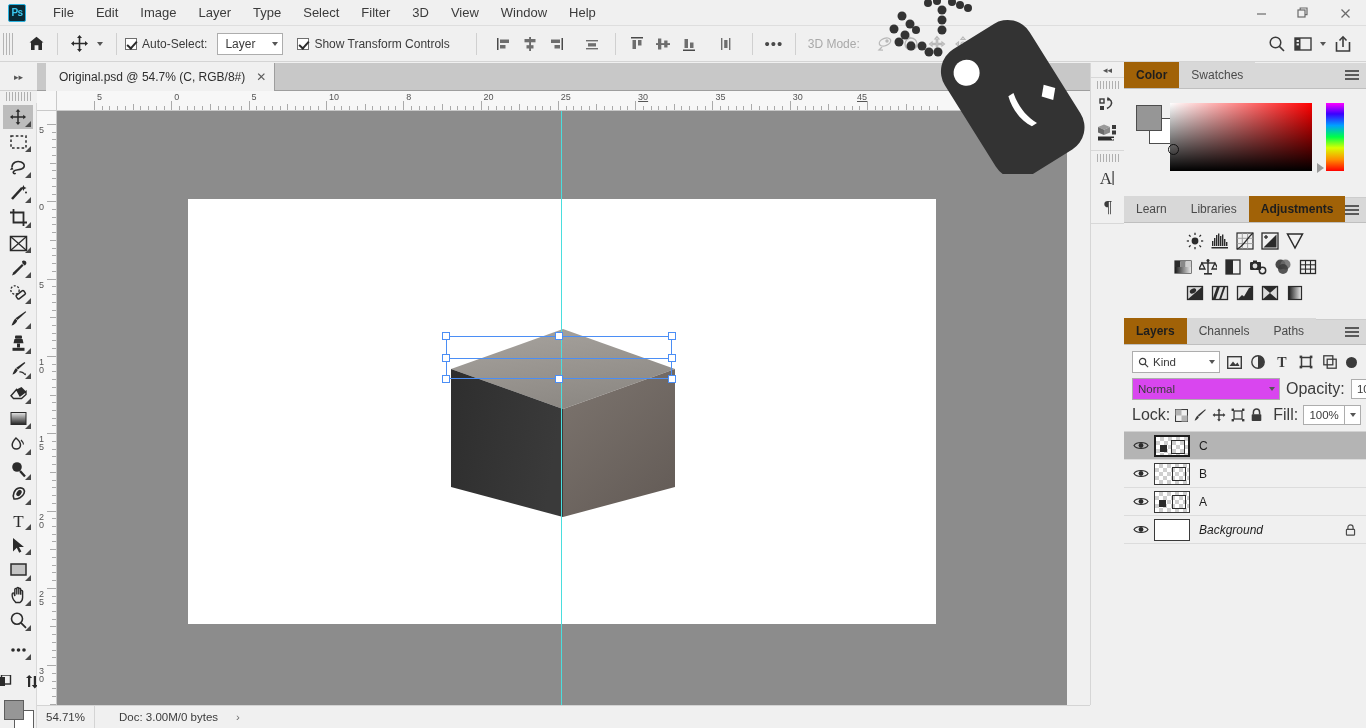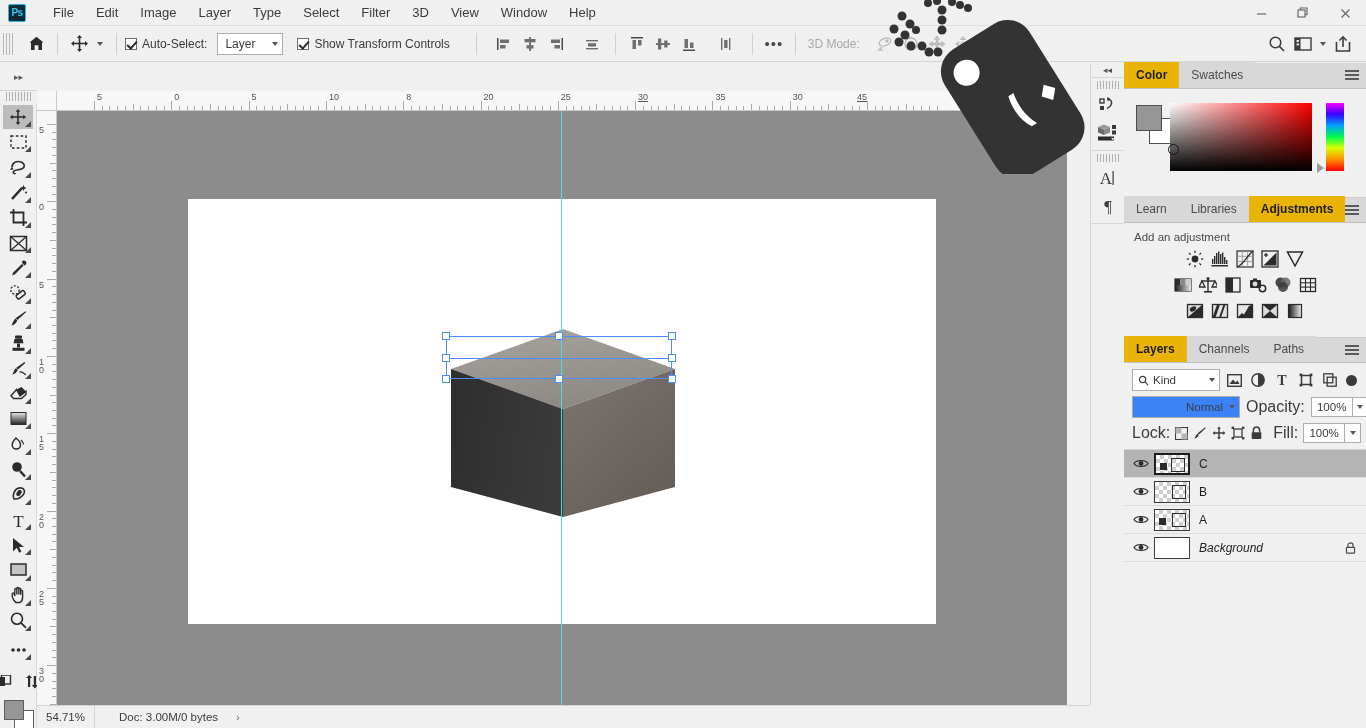--- a/index.html
+++ b/index.html
@@ -171,21 +171,21 @@
   
   .panels { position:absolute; left:1124px; top:63px; width:242px; height:665px; background:#f0f0f0; }
   .panel-tabs {
     display:flex; align-items:flex-end; height:26px; background:#d8d8d8;
     border-bottom:1px solid #bfbfbf; position:relative;
   }
   .ptab {
     height:26px; line-height:26px; padding:0 12px; font-size:12px; color:#4a4a4a;
     background:#d8d8d8;
   }
-  .ptab.active { background:#eab308; color:#1e1e1e; font-weight:bold; }
+  .ptab.active { background:#a16207; color:#1e1e1e; font-weight:bold; }
   .pmenu { position:absolute; right:7px; top:7px; width:14px; height:12px;
     background:repeating-linear-gradient(to bottom,#5a5a5a 0 2px,transparent 2px 4px); }
 
   .panel-body { background:#f0f0f0; position:relative; }
 
   
   .colorpanel { height:108px; position:relative; }
   .cp-sw { position:absolute; left:12px; top:16px; width:36px; height:36px; }
   .cp-fore { position:absolute; left:0; top:0; width:26px; height:26px; background:#969696; border:1px solid #4d4d4d; }
   .cp-back { position:absolute; left:13px; top:13px; width:26px; height:26px; background:#fff; border:1px solid #4d4d4d; }
@@ -212,22 +212,22 @@
   
   .lay-filter { display:flex; align-items:center; padding:6px 8px 5px 8px; gap:4px; }
   .kind-box {
     flex:none; width:88px; height:22px; border:1px solid #adadad; background:#fff;
     display:flex; align-items:center; padding:0 4px 0 5px; font-size:11.5px; justify-content:space-between;
   }
   .filt-ic { width:20px; height:20px; display:flex; align-items:center; justify-content:center; color:#3b3b3b; }
   .tgl-dot { width:11px; height:11px; border-radius:50%; background:#3b3b3b; margin-left:2px; }
   .lay-blend { display:flex; align-items:center; padding:0 8px 5px 8px; gap:6px; }
   .blend-box {
-    flex:none; width:108px; height:22px; border:1px solid #adadad; background:#3b82f6;
-    display:flex; align-items:center; padding:0 4px 0 5px; font-size:11.5px; justify-content:flex-end;
+    flex:none; width:148px; height:22px; border:1px solid #adadad; background:#d946ef;
+    display:flex; align-items:center; padding:0 4px 0 5px; font-size:11.5px; justify-content:space-between;
   }
   .op-lbl { font-size:16px; color:#3b3b3b; }
   .op-val {
     width:42px; height:20px; border:1px solid #adadad; background:#fff; font-size:11.5px;
     display:flex; align-items:center; justify-content:center;
   }
   .op-caret { width:16px; height:20px; border:1px solid #adadad; border-left:none; background:#fff;
     display:flex; align-items:center; justify-content:center; }
   .lay-lock { display:flex; align-items:center; padding:0 8px 6px 8px; gap:5px; border-bottom:1px solid #d2d2d2;}
   .lock-ic { width:18px; height:18px; display:flex; align-items:center; justify-content:center; color:#3b3b3b; }
@@ -460,20 +460,26 @@
           <path d="M2.5 7 L2.5 16 L15.5 16 L15.5 7" fill="none" stroke="#3b3b3b" stroke-width="1.6"></path>
           <line x1="9" y1="2" x2="9" y2="12" stroke="#3b3b3b" stroke-width="1.6"></line>
           <path d="M5.5 5.5 L9 1.8 L12.5 5.5" fill="none" stroke="#3b3b3b" stroke-width="1.6"></path>
         </svg>
     </div>
   </div>
 
   <div class="leftcollapse">▸▸</div>
   <div class="toolgrip"></div>
 
+  <div class="tabbar">
+    <div class="doctab">
+      <span>Original.psd @ 54.7% (C, RGB/8#)</span>
+      <span class="tab-close">✕</span>
+    </div>
+  </div>
 
   <div class="toolbar">
     <div class="tool active">
       <svg width="18" height="18" viewBox="0 0 19 19">
           <path d="M9.5 1 L12 4 L10.3 4 L10.3 8.7 L15 8.7 L15 7 L18 9.5 L15 12 L15 10.3 L10.3 10.3 L10.3 15 L12 15 L9.5 18 L7 15 L8.7 15 L8.7 10.3 L4 10.3 L4 12 L1 9.5 L4 7 L4 8.7 L8.7 8.7 L8.7 4 L7 4 Z" fill="#2b2b2b"></path>
         </svg>
     </div>
     <div class="tool">
       <svg width="19" height="16" viewBox="0 0 19 16">
           <rect x="2" y="2" width="15" height="12" fill="none" stroke="#2b2b2b" stroke-width="1.5" stroke-dasharray="2.6 2.2"></rect>
@@ -937,21 +943,20 @@
       <div class="cp-huecursor"></div>
     </div>
 
     <div class="panel-tabs" style="border-top:1px solid #cdcdcd;">
       <div class="ptab">Learn</div>
       <div class="ptab">Libraries</div>
       <div class="ptab active">Adjustments</div>
       <div class="pmenu"></div>
     </div>
     <div class="panel-body adj-body">
-      <div class="adj-title">Add an adjustment</div>
       <div class="adj-row">
         <div class="adj-ic">
           <svg width="18" height="18" viewBox="0 0 18 18">
               <circle cx="9" cy="9" r="3.4" fill="#2b2b2b"></circle>
               <g stroke="#2b2b2b" stroke-width="1.3">
                 <line x1="9" y1="0.8" x2="9" y2="3"></line>
                 <line x1="9" y1="15" x2="9" y2="17.2"></line>
                 <line x1="0.8" y1="9" x2="3" y2="9"></line>
                 <line x1="15" y1="9" x2="17.2" y2="9"></line>
                 <line x1="3" y1="3" x2="4.6" y2="4.6"></line>

